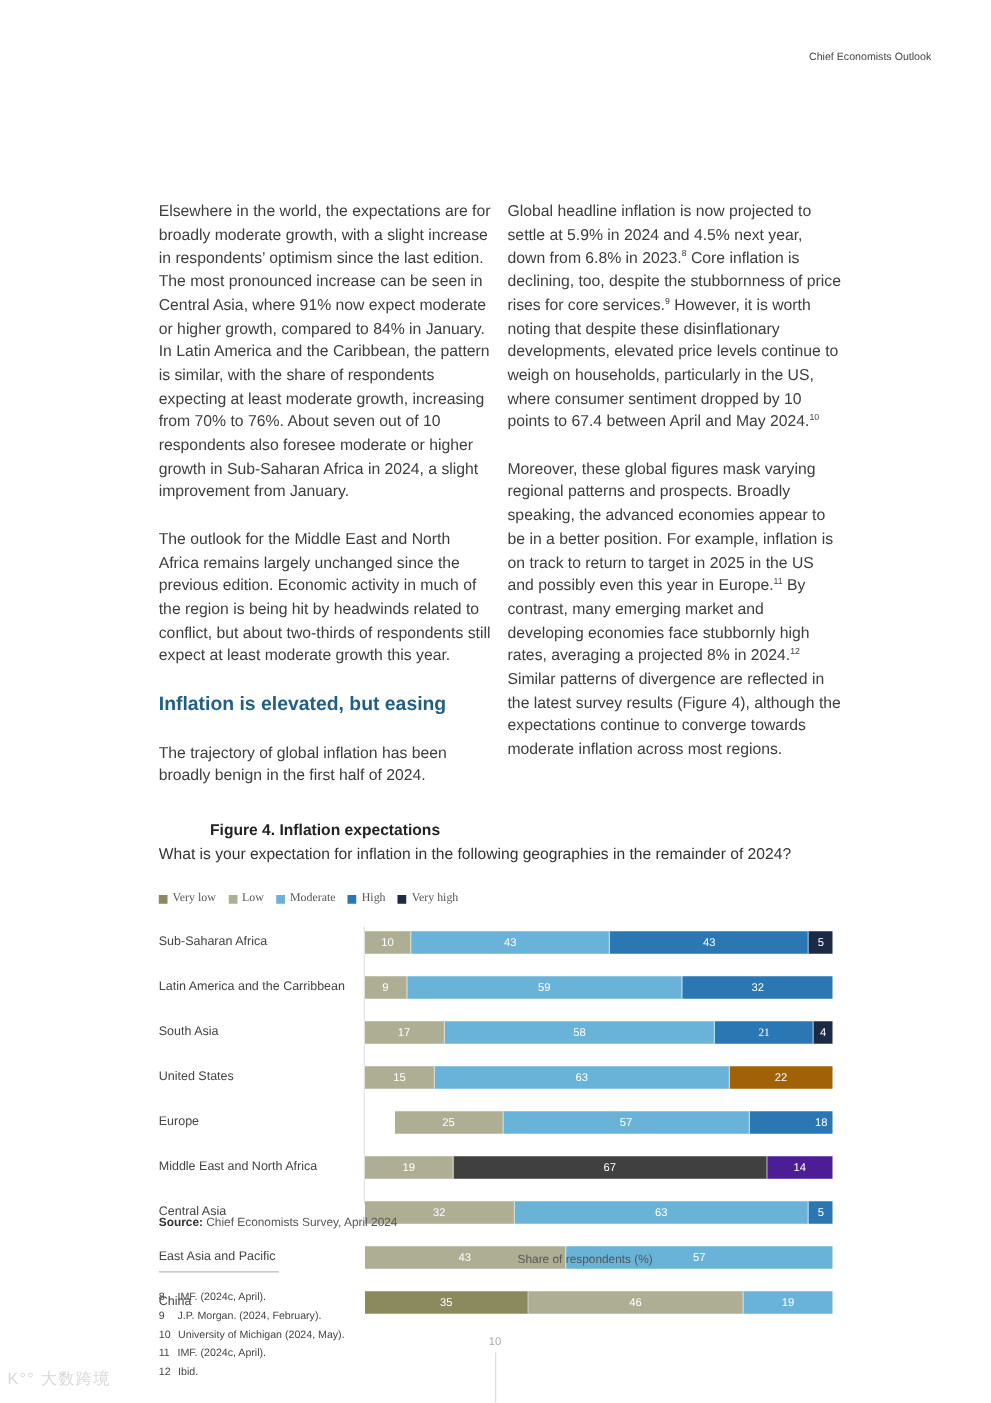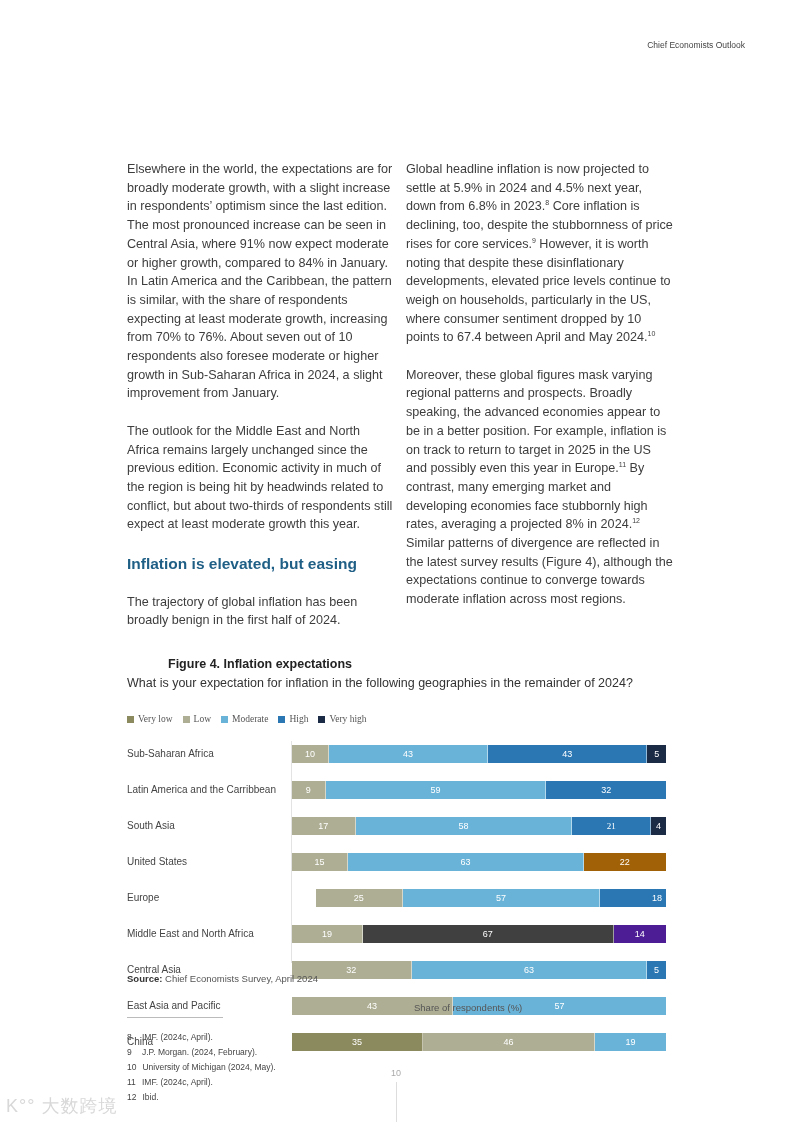--- a/index.html
+++ b/index.html
@@ -77,21 +77,21 @@
   }
   .fn { display: flex; gap: 6px; }
   .fn-num { min-width: 9px; }
   .page-num {
     position: absolute; left: 391px; top: 1068px; font-size: 9px; color: #aaa;
   }
   .page-rule {
     position: absolute; left: 396px; top: 1082px; width: 1px; height: 40px; background: #ddd;
   }
   .watermark {
-    position: absolute; left: 6px; top: 1094px; font-size: 18px; color: #d8d8d8;
+    position: absolute; left: 6px; top: 1094px; font-size: 13px; color: #d8d8d8;
     letter-spacing: 1px;
   }
 </style>
 </head>
 <body>
 
 <div class="header-title">Chief Economists Outlook</div>
 
 <div class="col col-left">
   <p>Elsewhere in the world, the expectations are for broadly moderate growth, with a slight increase in respondents’ optimism since the last edition. The most pronounced increase can be seen in Central Asia, where 91% now expect moderate or higher growth, compared to 84% in January. In Latin America and the Caribbean, the pattern is similar, with the share of respondents expecting at least moderate growth, increasing from 70% to 76%. About seven out of 10 respondents also foresee moderate or higher growth in Sub-Saharan Africa in 2024, a slight improvement from January.</p>

